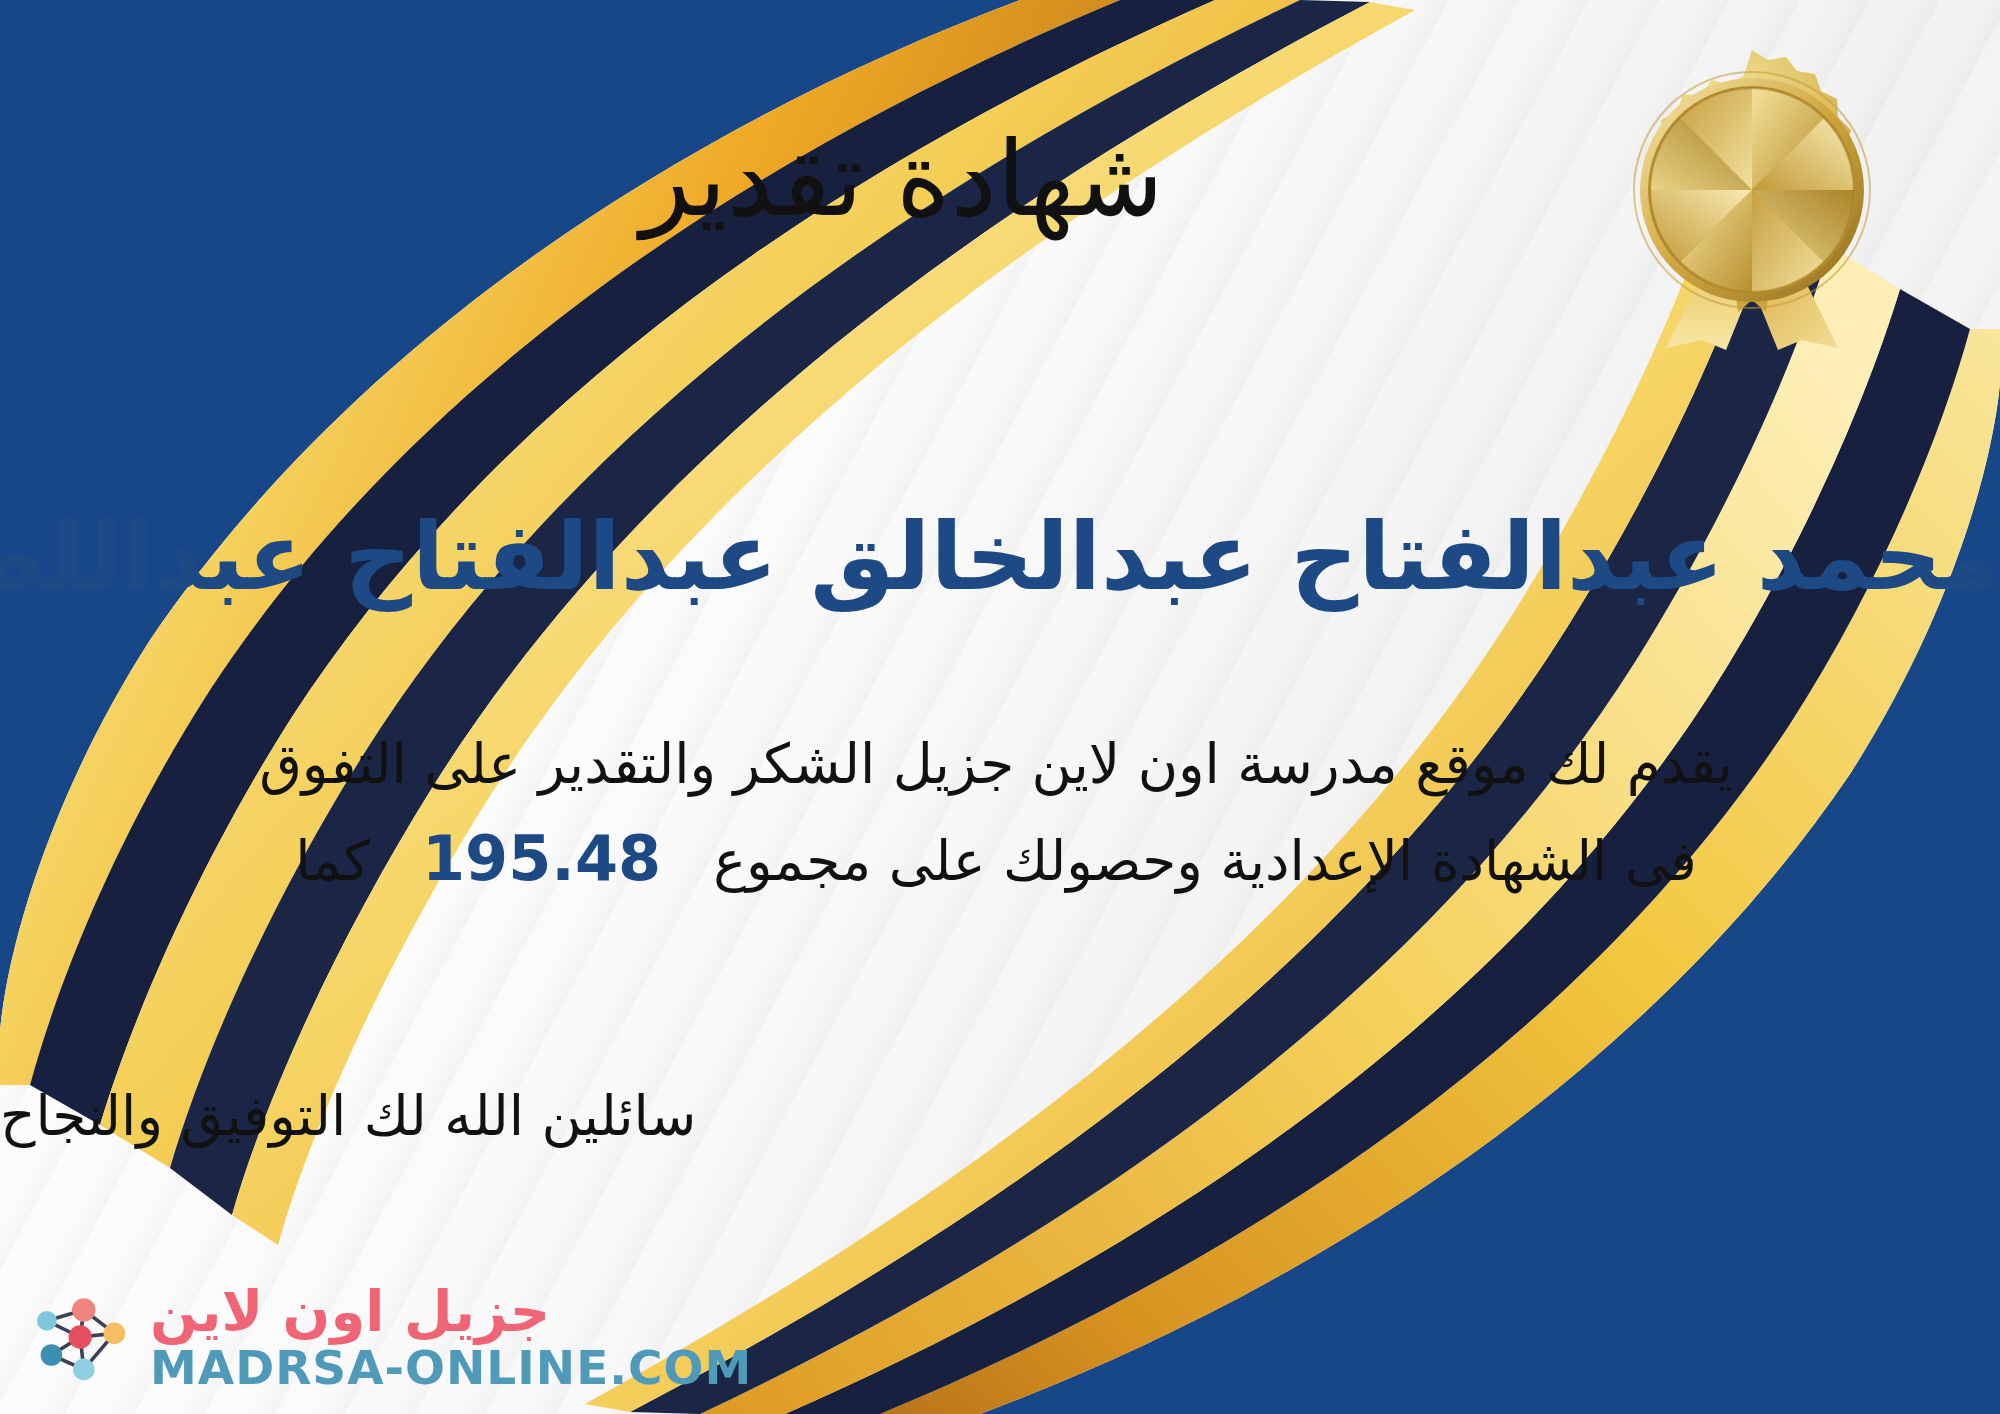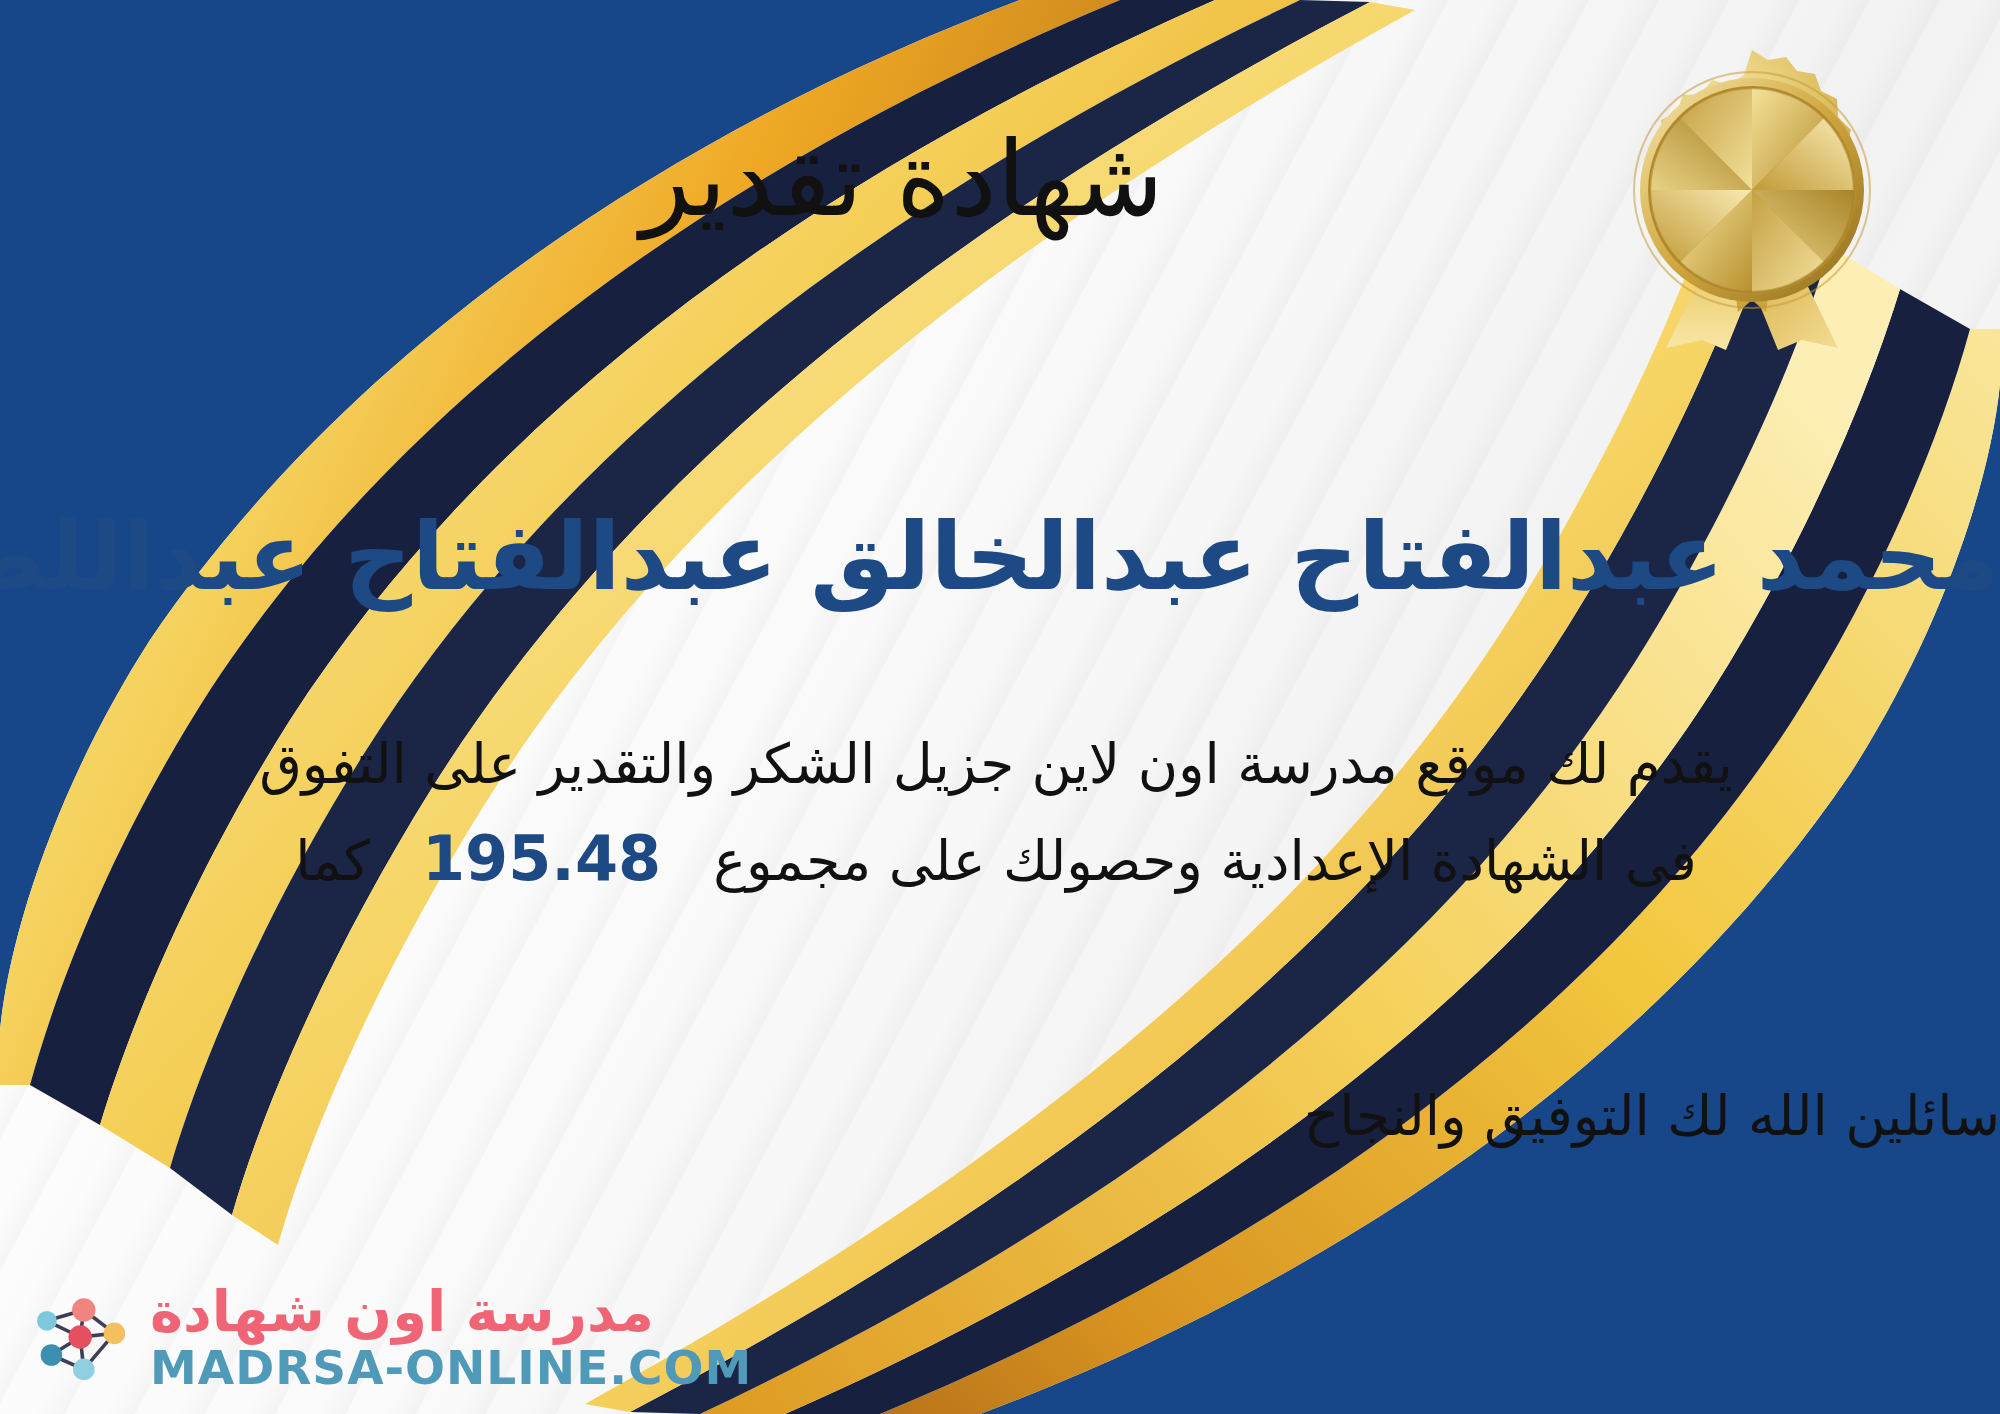--- a/index.html
+++ b/index.html
@@ -94,21 +94,21 @@
     font-size: 62px;
     padding: 0 52px;
     letter-spacing: 2px;
   }
 
   .closing-line {
     position: absolute;
     top: 1075px;
     left: 0;
     width: 2000px;
-    text-align: right;
+    text-align: left;
     color: #111111;
     font-size: 55px;
     line-height: 1.5;
   }
 
   
   .brand {
     position: absolute;
     left: 28px;
     bottom: 22px;
@@ -313,18 +313,18 @@
         </g>
         <circle cx="62" cy="30" r="13" fill="#f0857f"></circle>
         <circle cx="21" cy="42" r="11" fill="#7ec8dd"></circle>
         <circle cx="58" cy="60" r="13" fill="#e4505f"></circle>
         <circle cx="96" cy="56" r="12" fill="#f5bf60"></circle>
         <circle cx="26" cy="80" r="12" fill="#3d8fb0"></circle>
         <circle cx="62" cy="96" r="12" fill="#8ed0e2"></circle>
       </svg>
     </div>
     <div class="brand-text">
-      <div class="brand-ar">مدرسة اون شهادة</div>
+      <div class="brand-ar">جزيل اون لاين</div>
       <div class="brand-url">MADRSA-ONLINE.COM</div>
     </div>
   </div>
 
 </div>
 
 </body></html>

